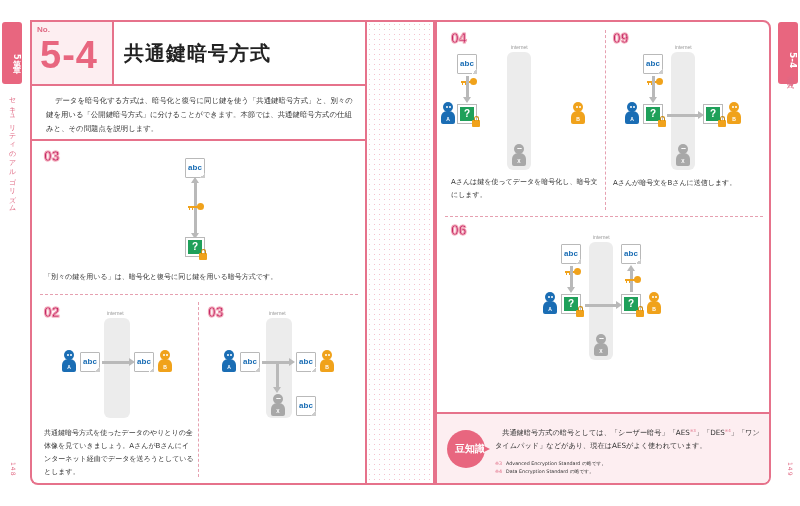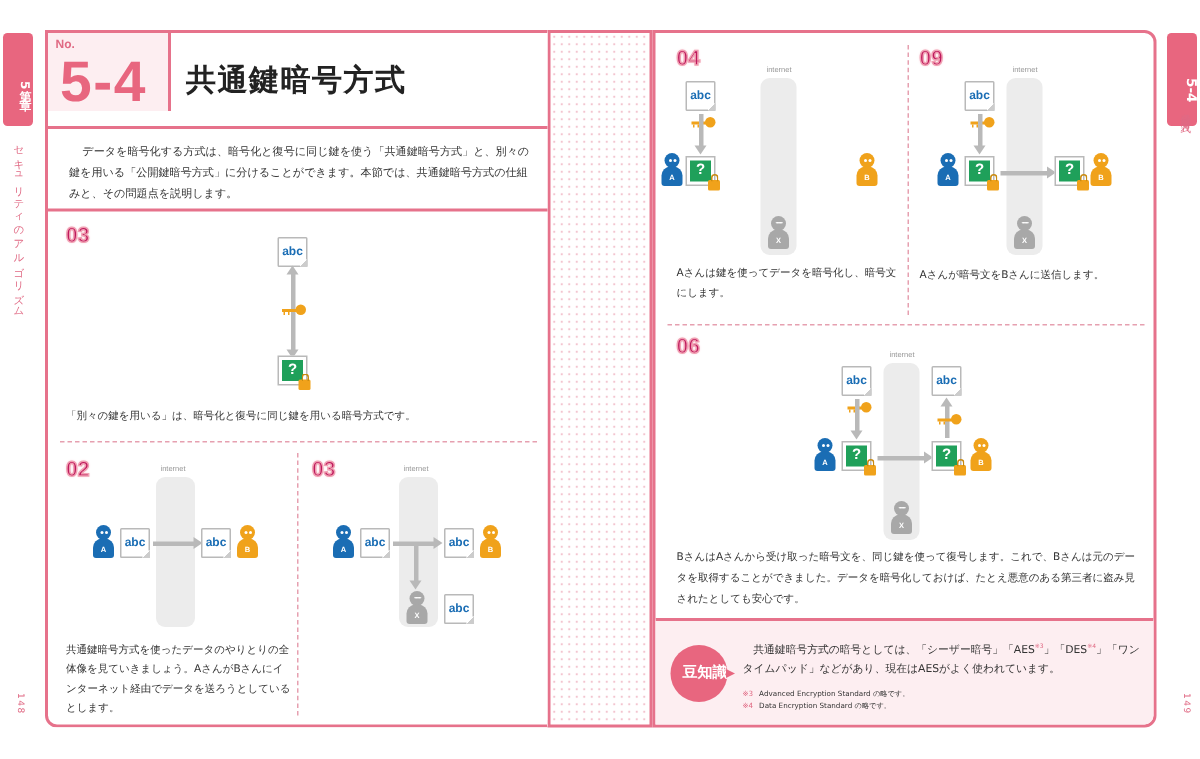--- a/index.html
+++ b/index.html
@@ -19,21 +19,21 @@
   .pagenum.right { left: 786px; top: 462px; }
   .pagenum::after { content: ""; display: block; width: 1px; height: 6px; }
 
   .page { position: absolute; border: 2px solid #e6728b; background: #fff; }
   .page.left { left: 30px; top: 20px; width: 335px; height: 465px; border-radius: 0 0 0 8px; border-right: none; }
   .page.right { left: 435px; top: 20px; width: 336px; height: 465px; border-radius: 0 8px 8px 0; border-left: 2px solid #e6728b; }
   .gutter { position: absolute; left: 365px; top: 20px; width: 70px; height: 465px; border-left: 2px solid #e6728b; border-right: 2px solid #e6728b; border-top: 2px solid #e6728b; border-bottom: 2px solid #e6728b;
     background-color: #fff; background-image: radial-gradient(#f3c4cf 0.8px, transparent 1px); background-size: 5px 5px; }
 
   .header { position: absolute; left: 0; top: 0; width: 333px; height: 64px; border-bottom: 2px solid #e6728b; }
-  .no-box { position: absolute; left: 0; top: 0; width: 82px; height: 52px; background: var(--pinkbg); border-right: 2px solid #e6728b; }
+  .no-box { position: absolute; left: 0; top: 0; width: 82px; height: 62px; background: var(--pinkbg); border-right: 2px solid #e6728b; }
   .no-label { position: absolute; left: 5px; top: 3px; font-size: 8px; color: #e06a84; font-family: "Liberation Sans", sans-serif; font-weight: bold; }
   .no-num { position: absolute; left: 8px; top: 12px; font-size: 38px; color: #e8667f; font-weight: bold; font-family: "Liberation Sans", sans-serif; letter-spacing: 1px; }
   .page-title { position: absolute; left: 92px; top: 18px; font-size: 20px; font-weight: bold; color: #222; letter-spacing: 1px; }
 
   .intro { position: absolute; left: 0; top: 64px; width: 333px; height: 55px; border-bottom: 2px solid #e6728b; font-size: 7.4px; line-height: 14px; padding: 8px 10px 0 14px; color: #333; text-indent: 1.2em; }
 
   .step-num { position: absolute; font-family: "Liberation Sans", sans-serif; font-size: 14px; font-weight: bold; color: #be185d; -webkit-text-stroke: 1px #f0a0b2; text-shadow: 0 0 2px #f7c7d2; }
 
   .caption { position: absolute; font-size: 7px; line-height: 14px; color: #333; }
   .dash-h { position: absolute; border-top: 1px dashed #e6a0b0; }
@@ -252,21 +252,20 @@
     </div>
   <div class="lock" style="left:199px; top:288px;"></div>
   <div class="person b" style="left:210px; top:270px;">
       <div class="head"></div>
       <div class="body">B</div>
     </div>
   <div class="person x" style="left:157px; top:312px;">
       <div class="head"></div>
       <div class="body">X</div>
     </div>
-  <div class="caption" style="left:14px; top:342px; width:312px;">BさんはAさんから受け取った暗号文を、同じ鍵を使って復号します。これで、Bさんは元のデータを取得することができました。データを暗号化しておけば、たとえ悪意のある第三者に盗み見されたとしても安心です。</div>
 
   <div class="trivia">
     <div class="trivia-badge">豆知識</div>
     <div class="trivia-text"><span>共通鍵暗号方式の暗号としては、「シーザー暗号」「AES</span><sup>※3</sup><span>」「DES</span><sup>※4</sup><span>」「ワンタイムパッド」などがあり、現在はAESがよく使われています。</span></div>
     <div class="trivia-notes">
       <div><span class="mk">※3</span><span>Advanced Encryption Standard の略です。</span></div>
       <div><span class="mk">※4</span><span>Data Encryption Standard の略です。</span></div>
     </div>
   </div>
 </div>

